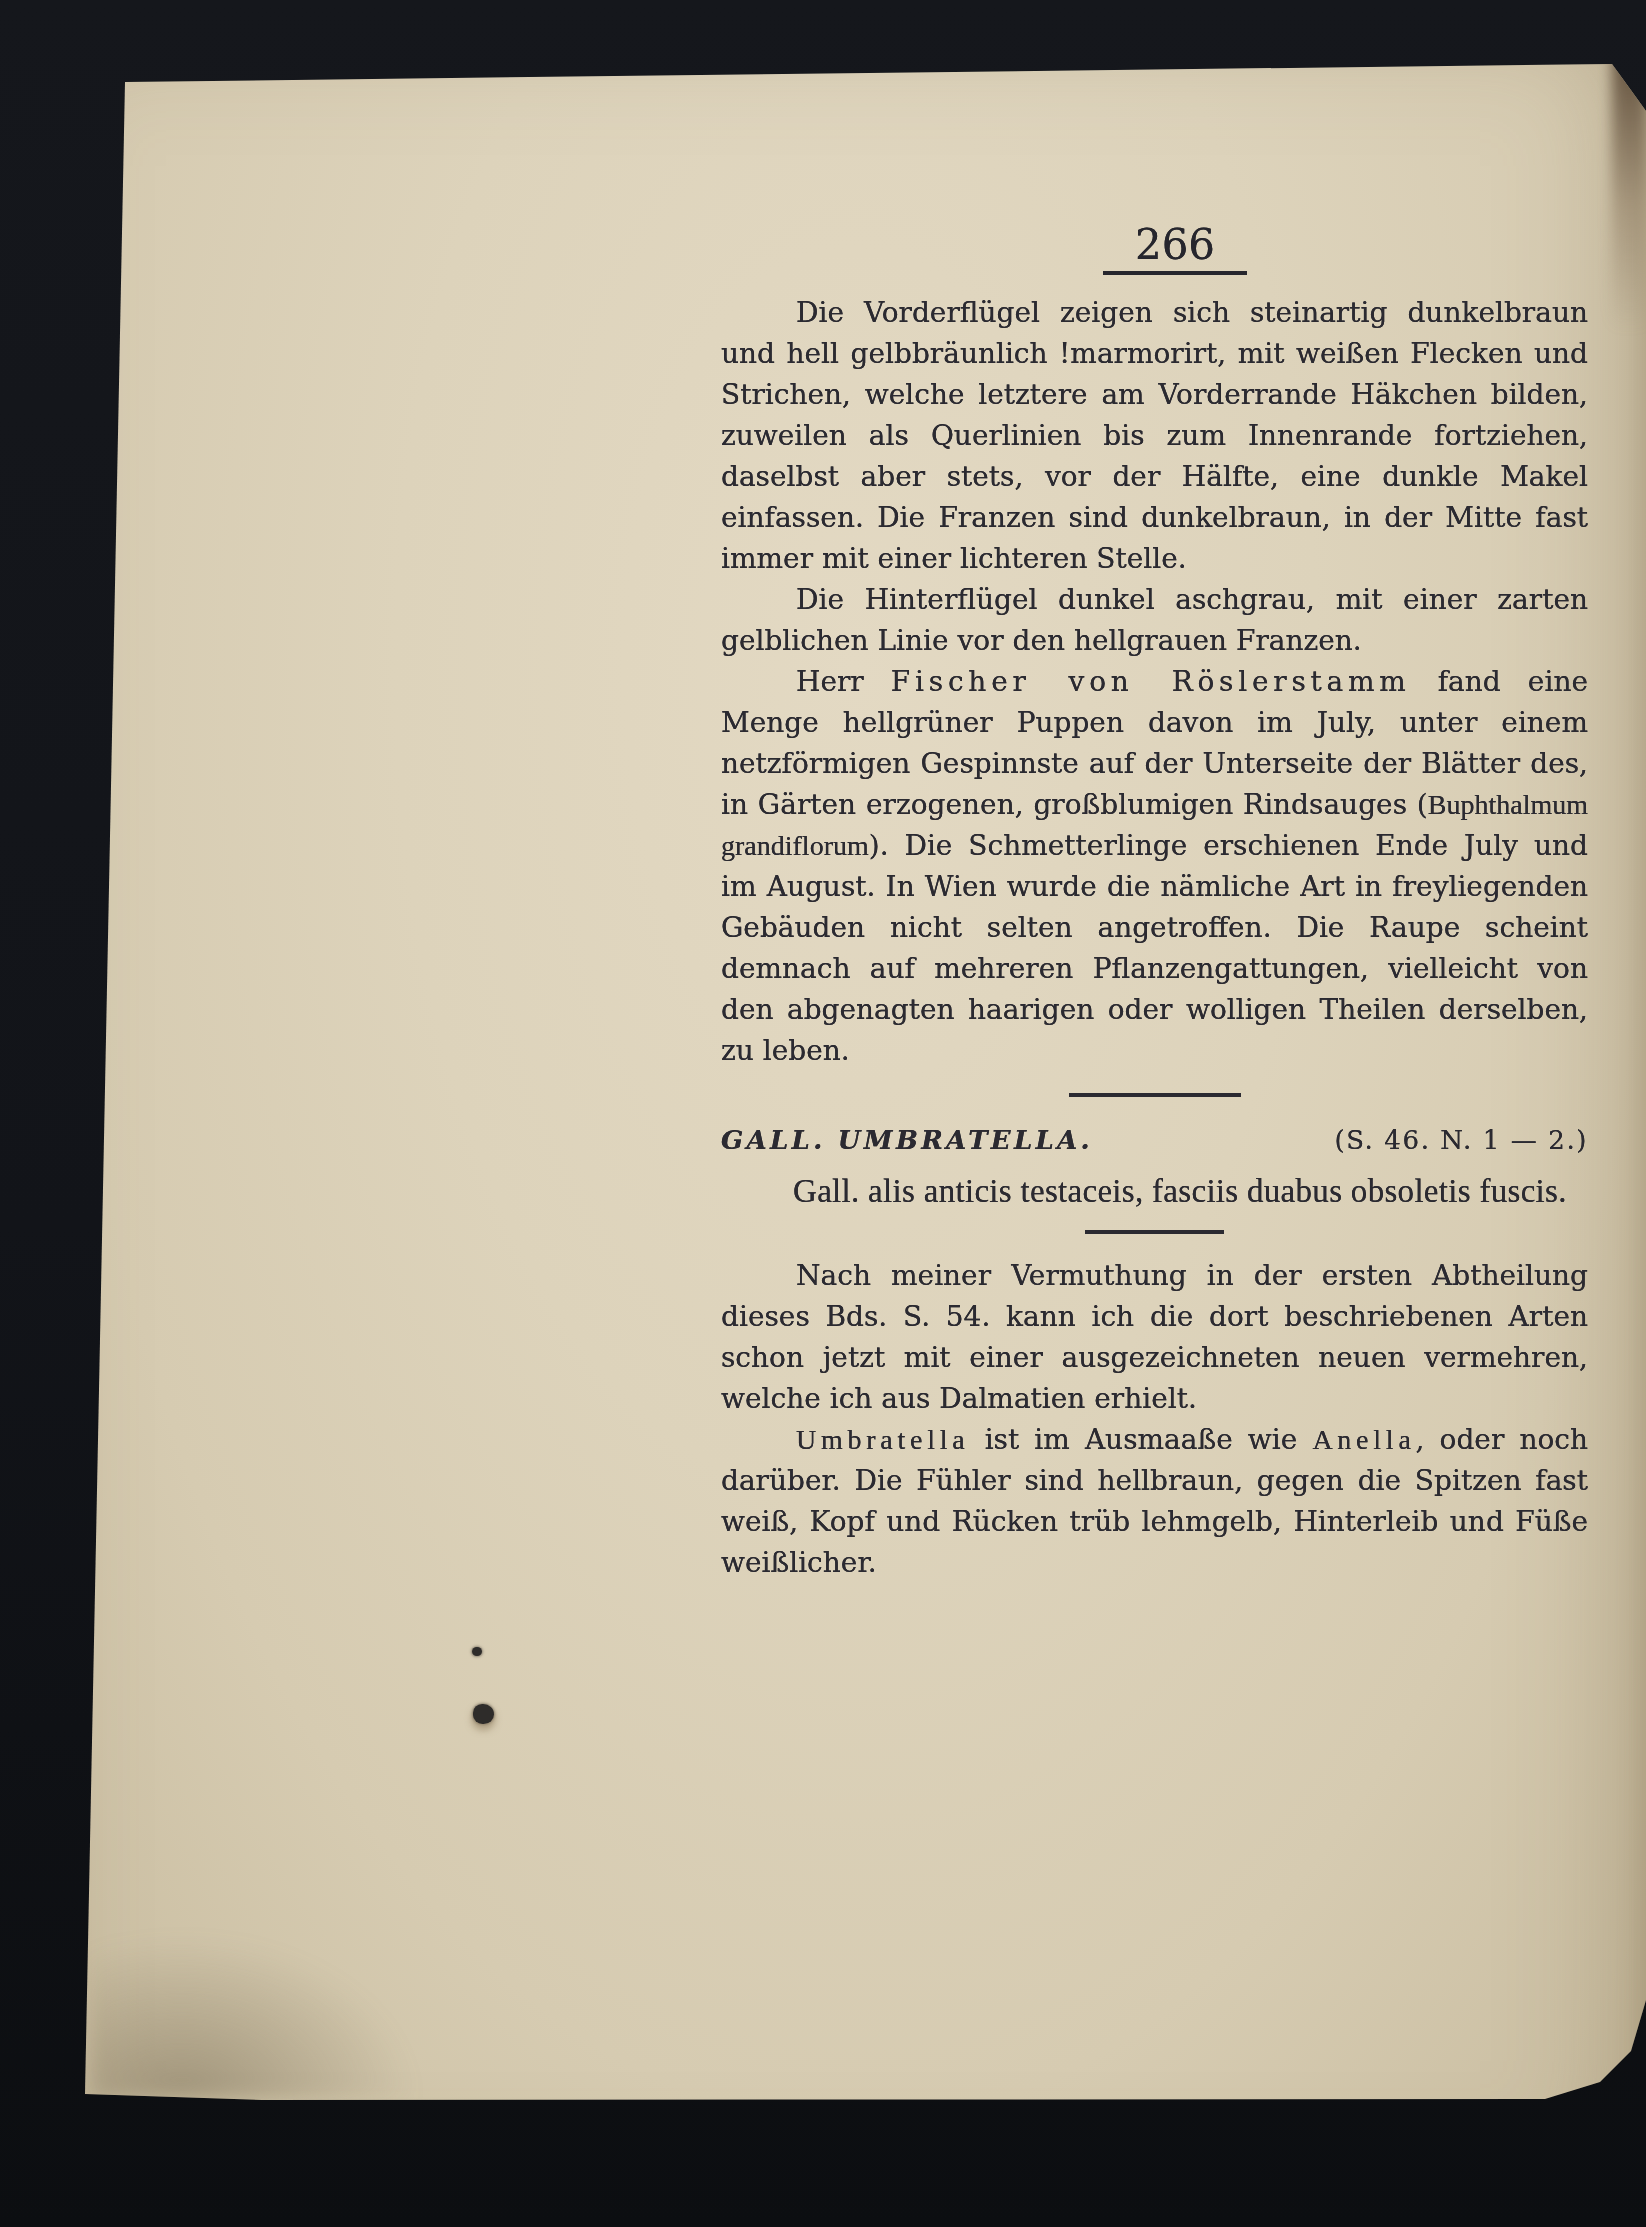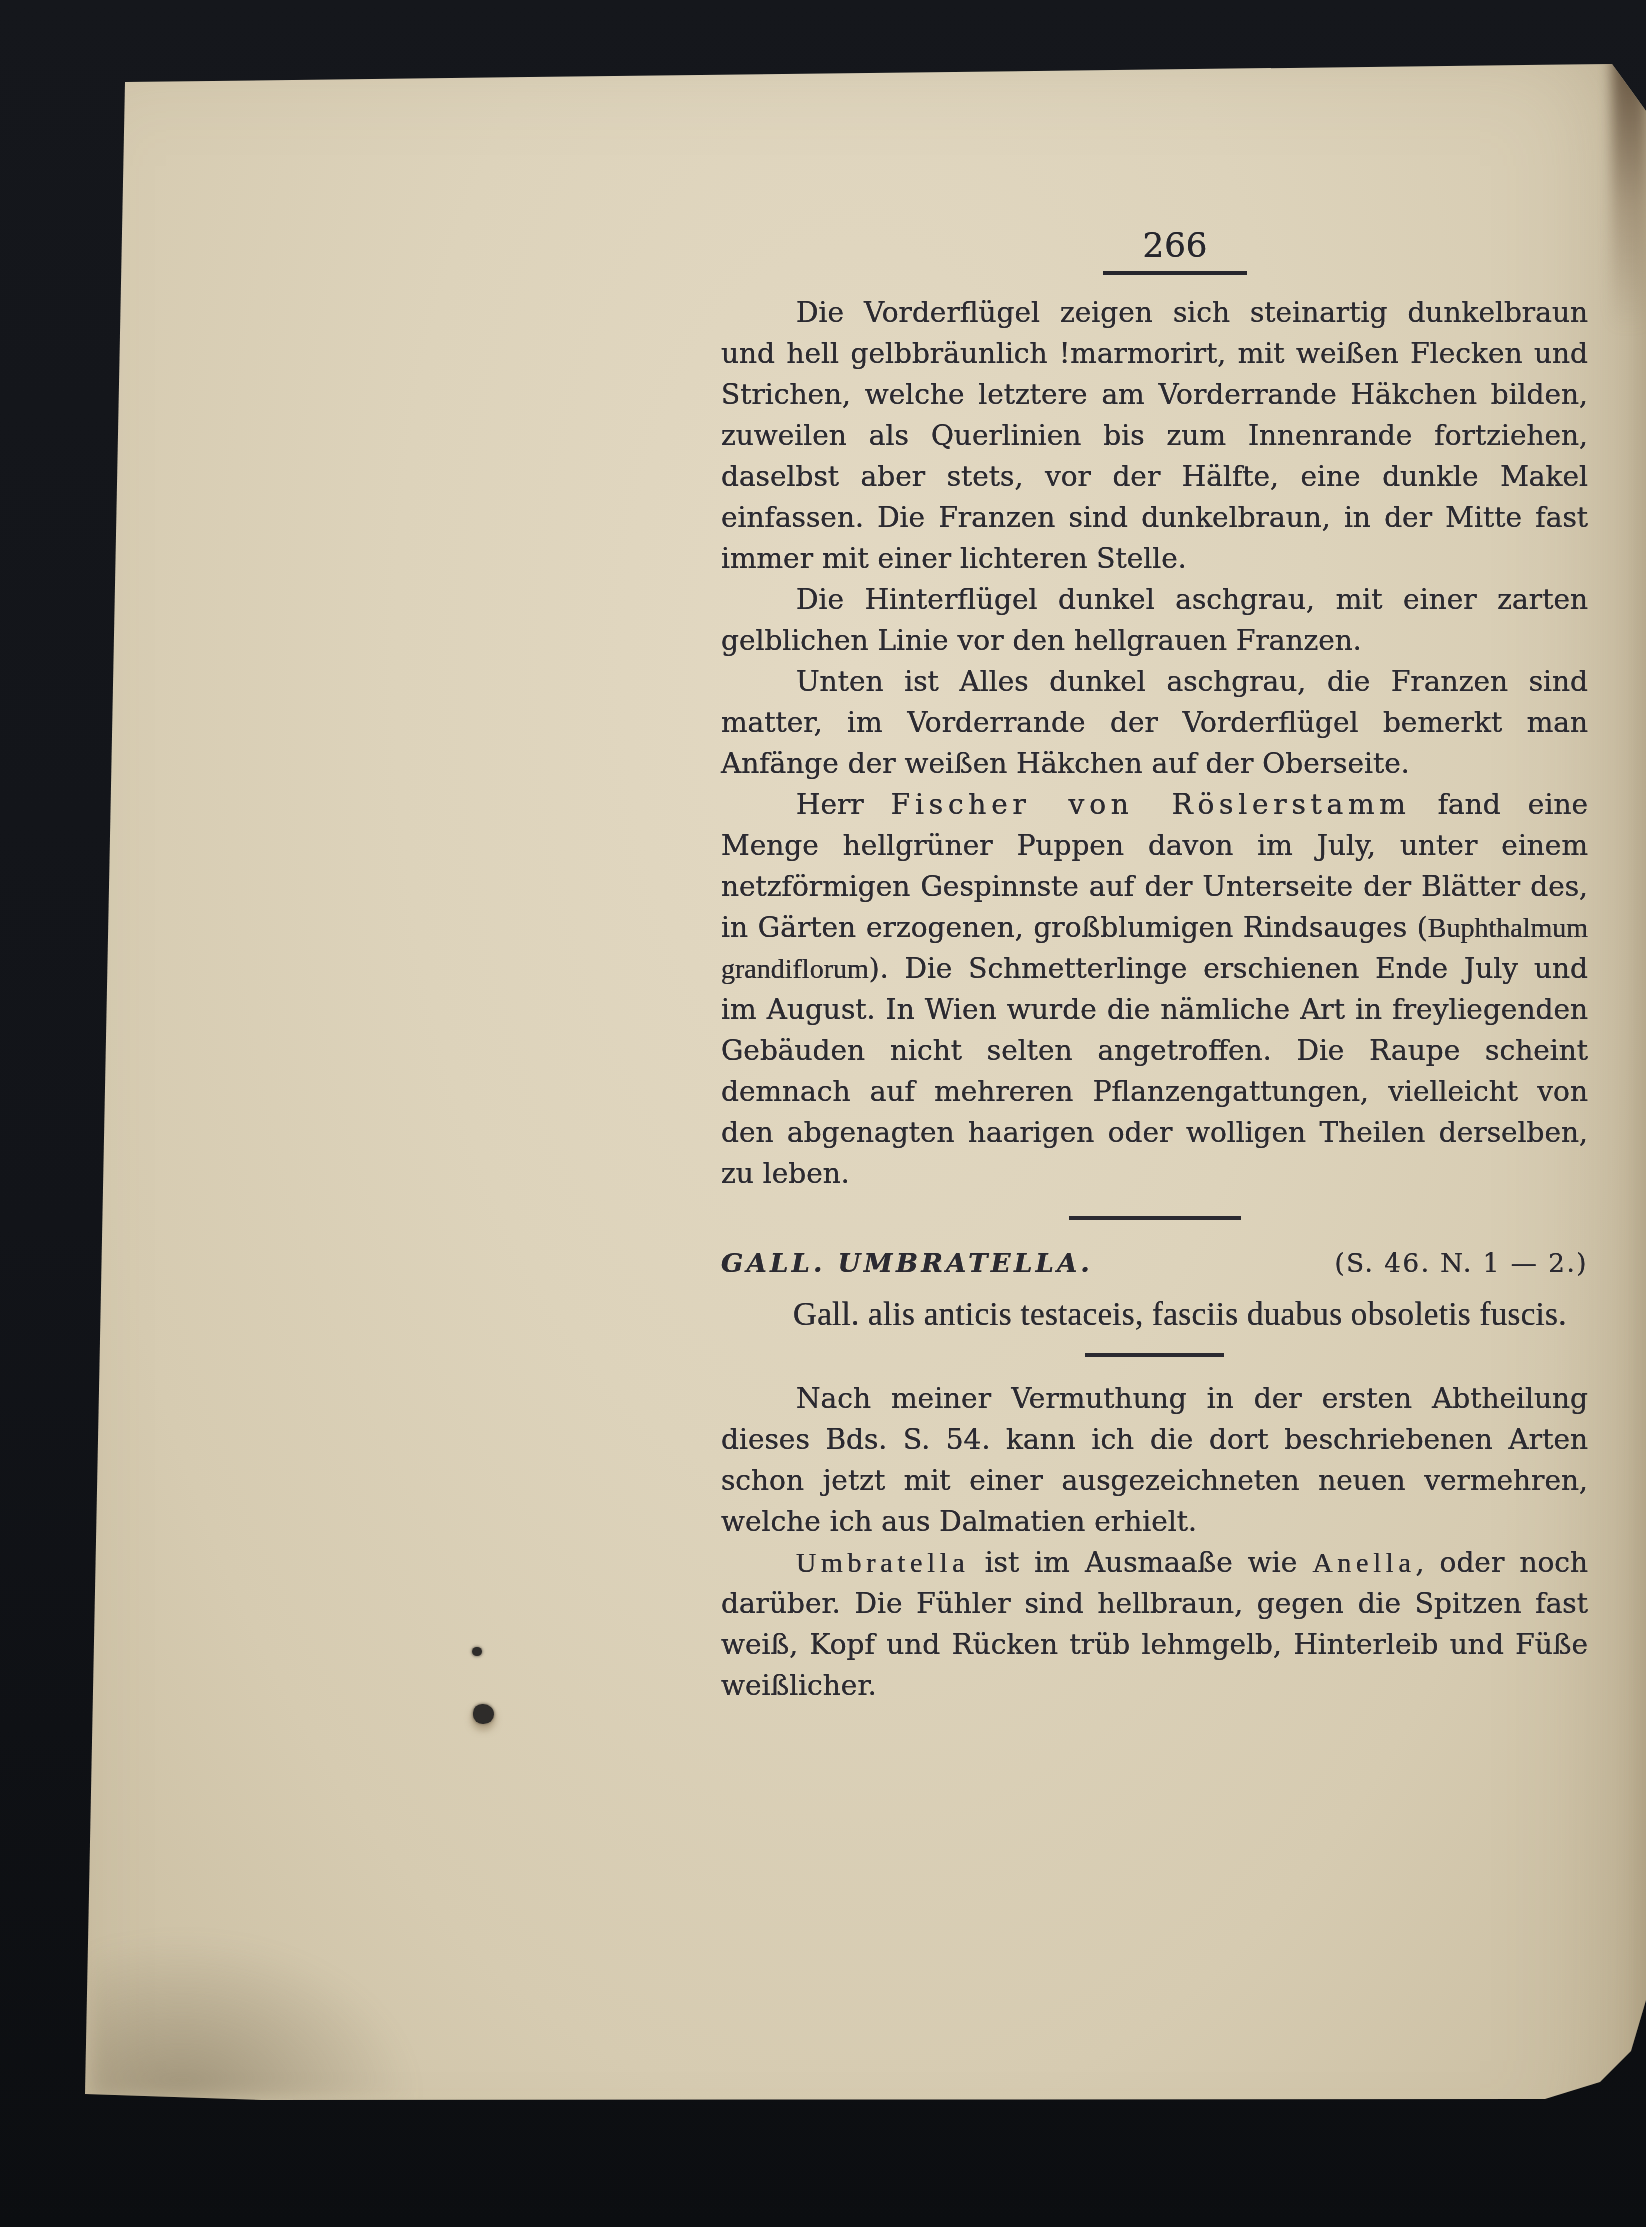--- a/index.html
+++ b/index.html
@@ -25,21 +25,21 @@
     position:absolute;left:90px;top:1935px;width:328px;height:164px;
     background:radial-gradient(ellipse at 28% 100%,rgba(116,104,80,0.5),rgba(116,104,80,0) 70%);
     filter:blur(9.8px);
   }
   .ink-spot{position:absolute;border-radius:50%;background:#2e2c2a;}
   .ink-spot.small{left:472px;top:1647px;width:9.8px;height:9px;box-shadow:0 0 2.5px 0.8px rgba(70,64,55,0.6);}
   .ink-spot.large{left:473px;top:1704px;width:21px;height:19.7px;border-radius:46% 54% 52% 48%;box-shadow:0 4.9px 6.6px 1.6px rgba(150,132,100,0.55),0 0 2.5px 0.8px rgba(70,64,55,0.6);}
 
   .page-number{
     position:absolute;left:1103px;top:226px;width:144px;
-    text-align:center;color:#26262d;font-size:34px;line-height:38px;
+    text-align:center;color:#26262d;font-size:42px;line-height:38px;
     border-bottom:4.1px solid #26262d;padding-bottom:7.4px;
     text-shadow:0 0 0.4px currentColor;
   }
   .text-column{
     position:absolute;left:721px;top:292px;width:867px;
     color:#2b2a31;font-size:28px;line-height:41px;text-align:justify;
     text-shadow:0 0 0.4px currentColor;
   }
   .text-column p{margin:0;text-indent:75px;}
   .seg-spaced{letter-spacing:0.17em;word-spacing:0.22em;}
@@ -74,21 +74,20 @@
     <div class="fore-edge"></div>
     <div class="curl-shadow"></div>
     <div class="ink-spot small"></div>
     <div class="ink-spot large"></div>
 
     <div class="page-number">266</div>
 
     <div class="text-column">
       <p><span class="seg-normal">Die Vorderflügel zeigen sich steinartig dunkelbraun und hell gelbbräunlich !marmorirt, mit weißen Flecken und Strichen, welche letztere am Vorderrande Häkchen bilden, zuweilen als Querlinien bis zum Innenrande fortziehen, daselbst aber stets, vor der Hälfte, eine dunkle Makel einfassen. Die Franzen sind dunkelbraun, in der Mitte fast immer mit einer lichteren Stelle.</span></p>
       <p><span class="seg-normal">Die Hinterflügel dunkel aschgrau, mit einer zarten gelblichen Linie vor den hellgrauen Franzen.</span></p>
-      <p><span class="seg-normal">Unten ist Alles dunkel aschgrau, die Franzen sind matter, im Vorderrande der Vorderflügel bemerkt man Anfänge der weißen Häkchen auf der Oberseite.</span></p>
       <p><span class="seg-normal">Herr </span><span class="seg-spaced">Fischer von Röslerstamm</span><span class="seg-normal"> fand eine Menge hellgrüner Puppen davon im July, unter einem netzförmigen Gespinnste auf der Unterseite der Blätter des, in Gärten erzogenen, großblumigen Rindsauges (</span><span class="seg-latin">Buphthalmum grandiflorum</span><span class="seg-normal">). Die Schmetterlinge erschienen Ende July und im August. In Wien wurde die nämliche Art in freyliegenden Gebäuden nicht selten angetroffen. Die Raupe scheint demnach auf mehreren Pflanzengattungen, vielleicht von den abgenagten haarigen oder wolligen Theilen derselben, zu leben.</span></p>
 
       <hr class="rule mid">
 
       <div class="species-heading">
         <span class="title">GALL. UMBRATELLA.</span>
         <span class="ref">(S. 46. N. 1 — 2.)</span>
       </div>
 
       <div class="diagnosis">Gall. alis anticis testaceis, fasciis duabus obsoletis fuscis.</div>

